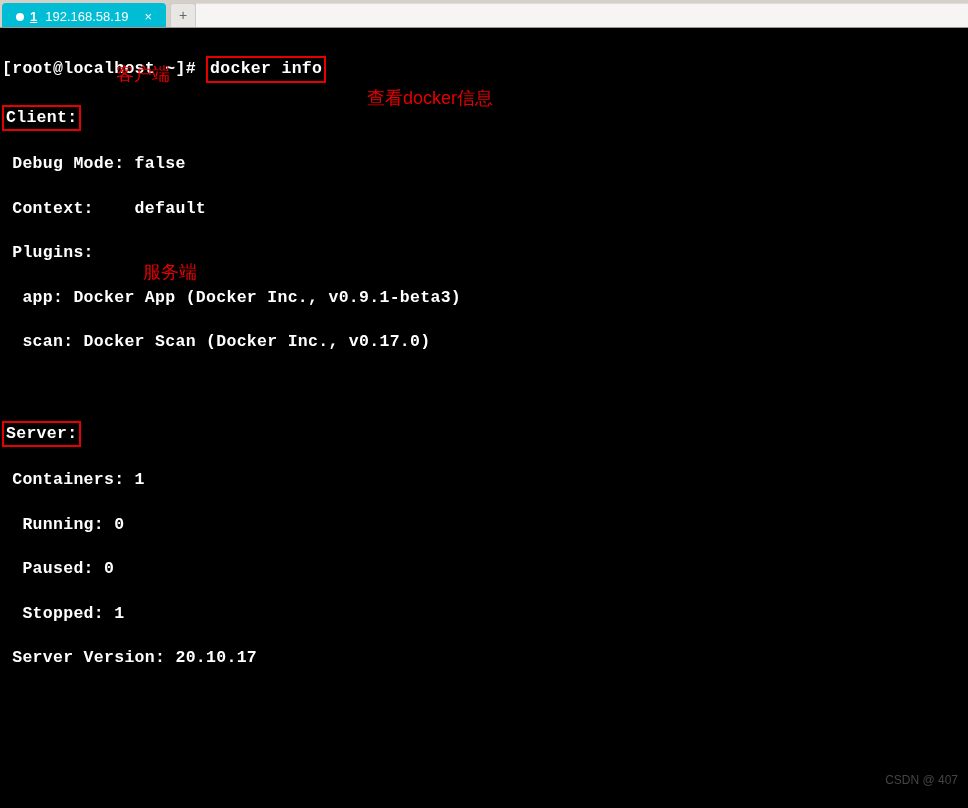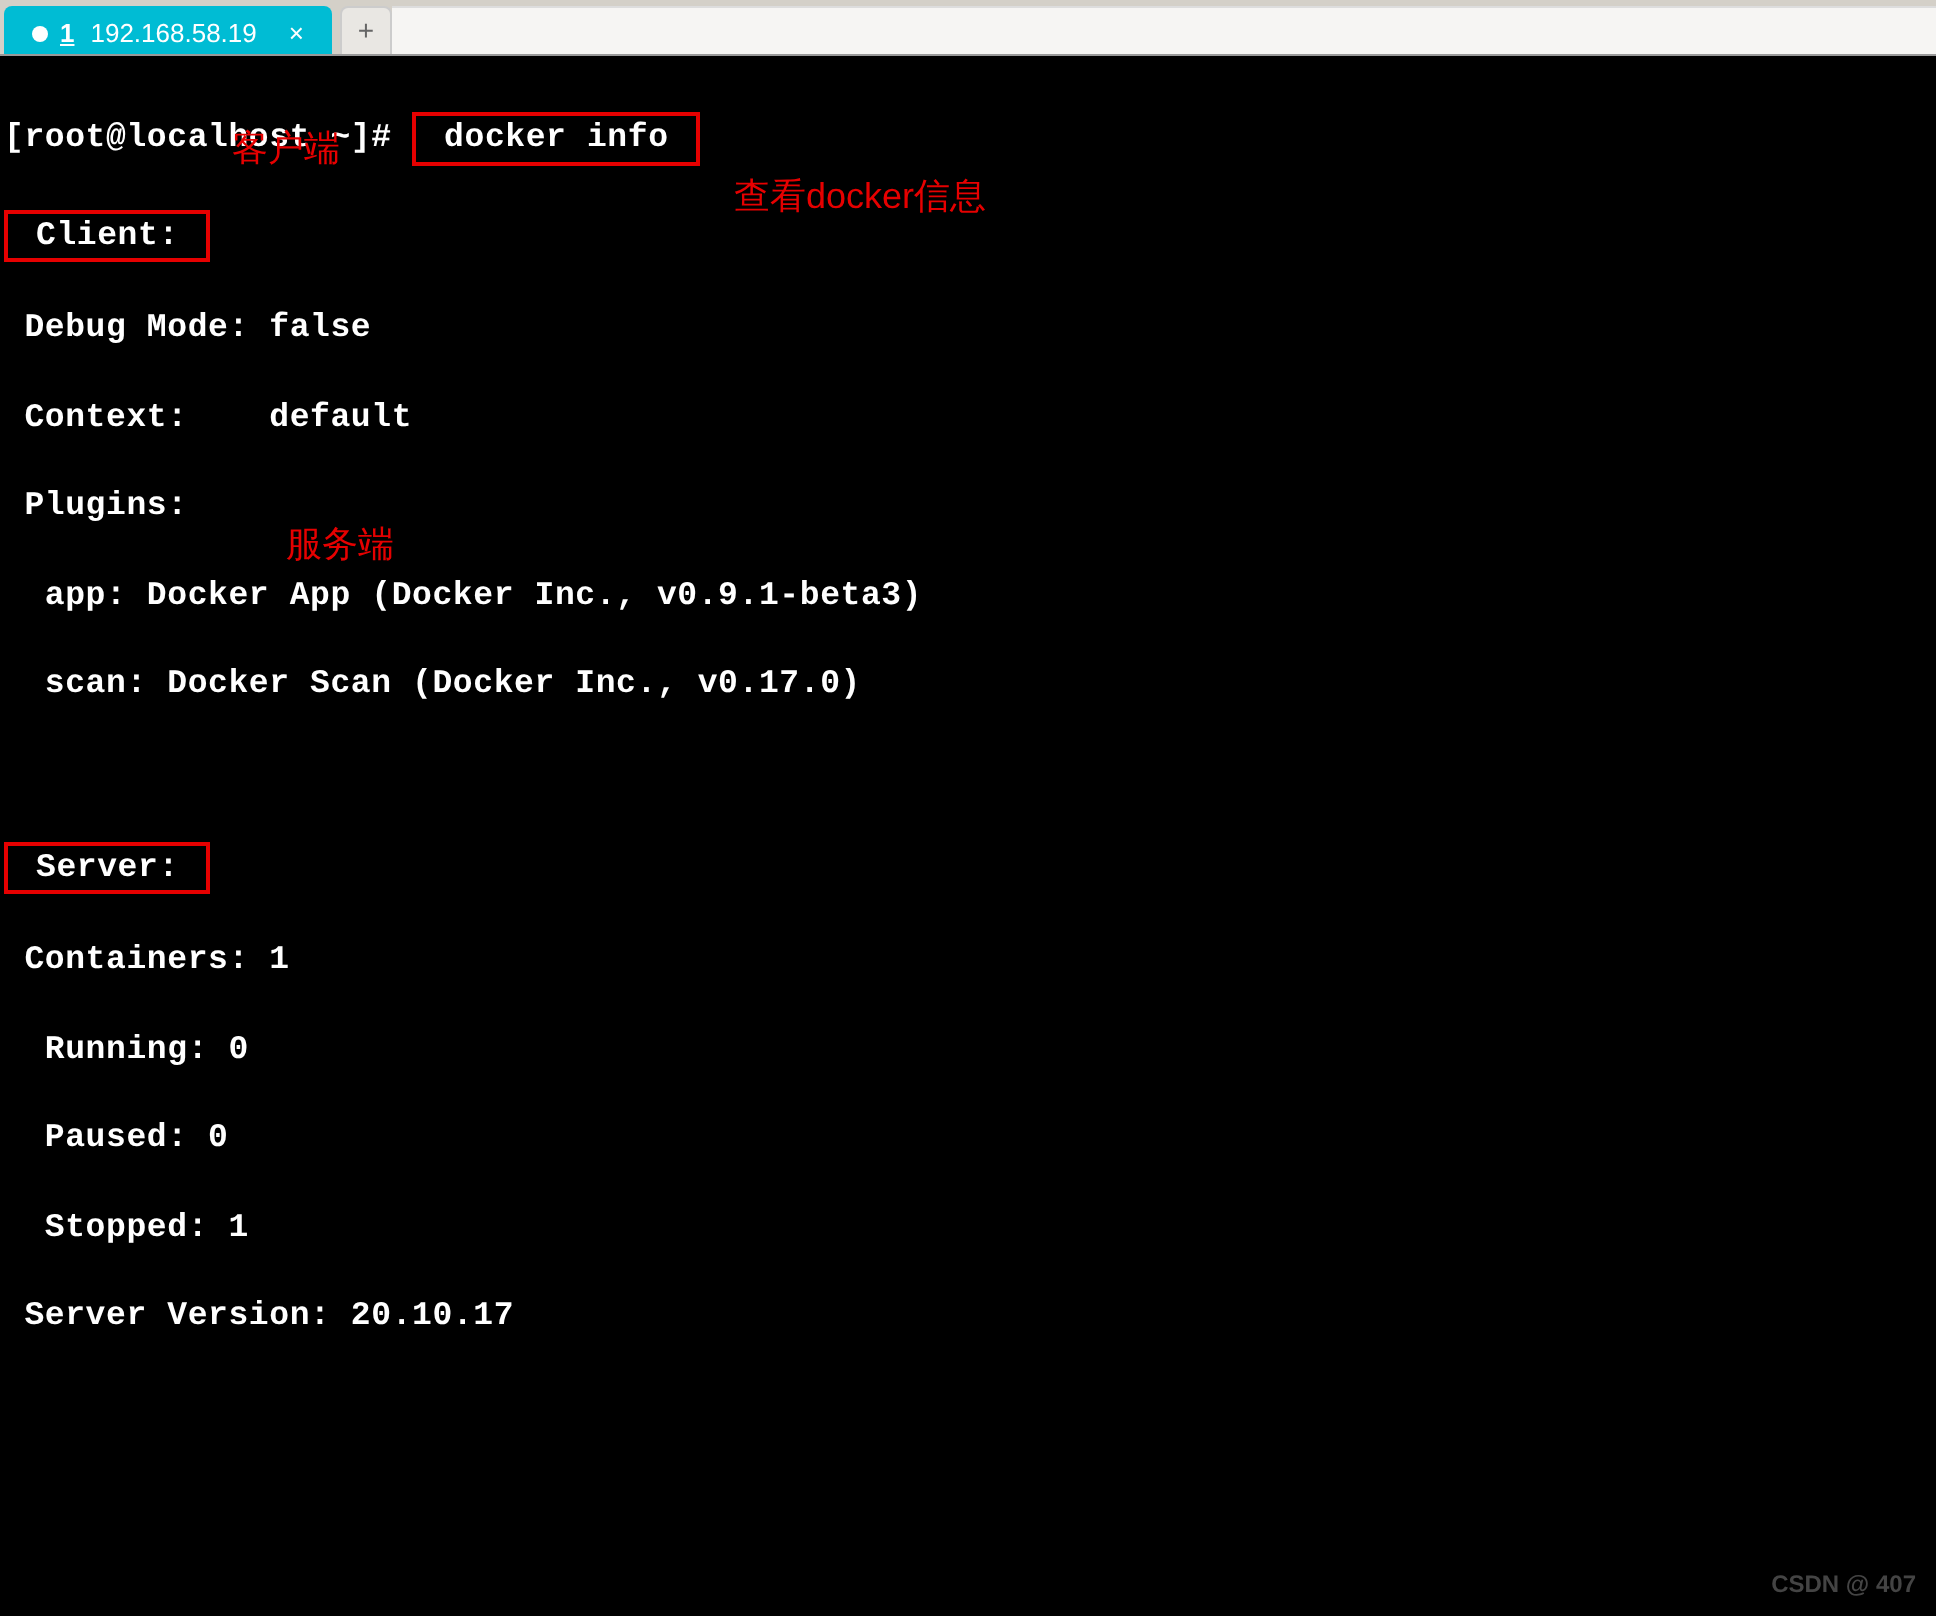--- a/index.html
+++ b/index.html
@@ -70,38 +70,38 @@
     .tabbar-rest { flex: 1; background: #f6f5f3; margin-top: 3px; border-top:1px solid #ddd;}
     .terminal {
       background: #000;
       padding: 6px 2px 2px 2px;
       white-space: pre;
       letter-spacing: 0.3px;
     }
     .line { white-space: pre; }
     .box-red {
       border: 2px solid #e60000;
-      padding: 0 14px;
+      padding: 0 2px;
       display: inline-block;
     }
     .annot {
       color: #e60000;
       font-family: "SimSun", Arial, sans-serif;
       font-weight: normal;
       position: absolute;
       font-size: 18px;
     }
     .watermark {
       position: absolute;
       right: 10px;
-      bottom: 8px;
+      bottom: 20px;
       color: #444;
       font-size: 12px;
       font-family: Arial, sans-serif;
-      font-weight: bold;
+      font-weight: normal;
       letter-spacing: 0;
     }
   </style>
 </head>
 <body>
 
 <div class="tabbar">
   <div class="tab">
     <span class="dot"></span>
     <span class="tab-num">1</span>

